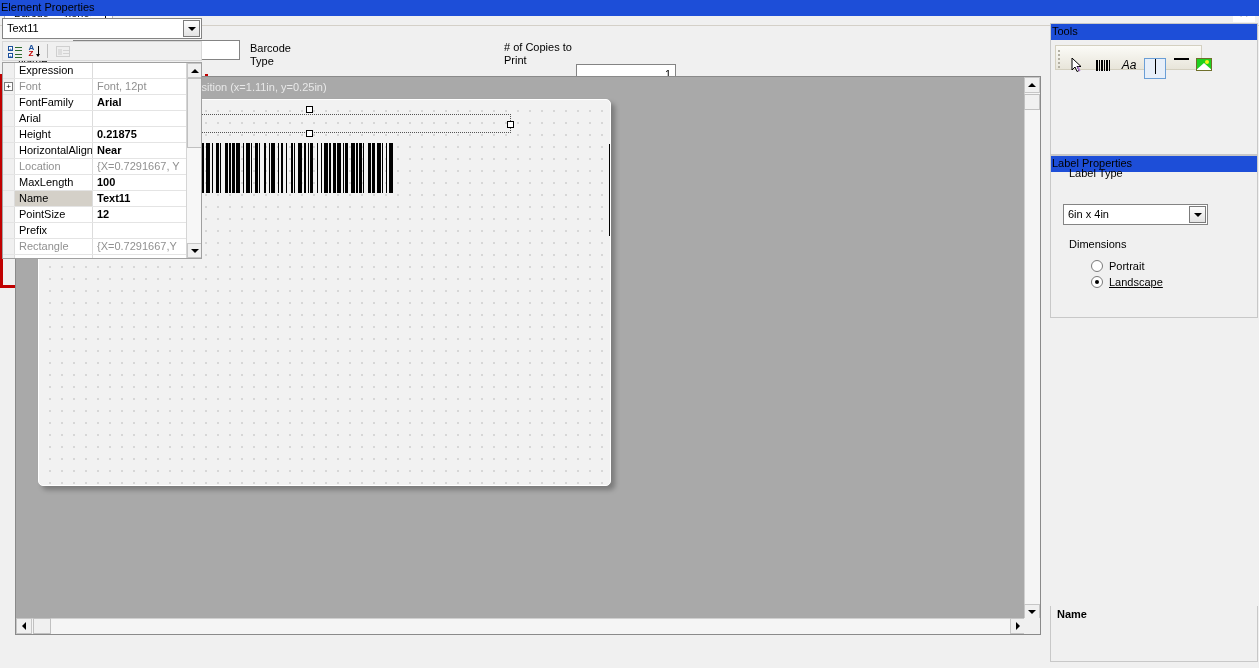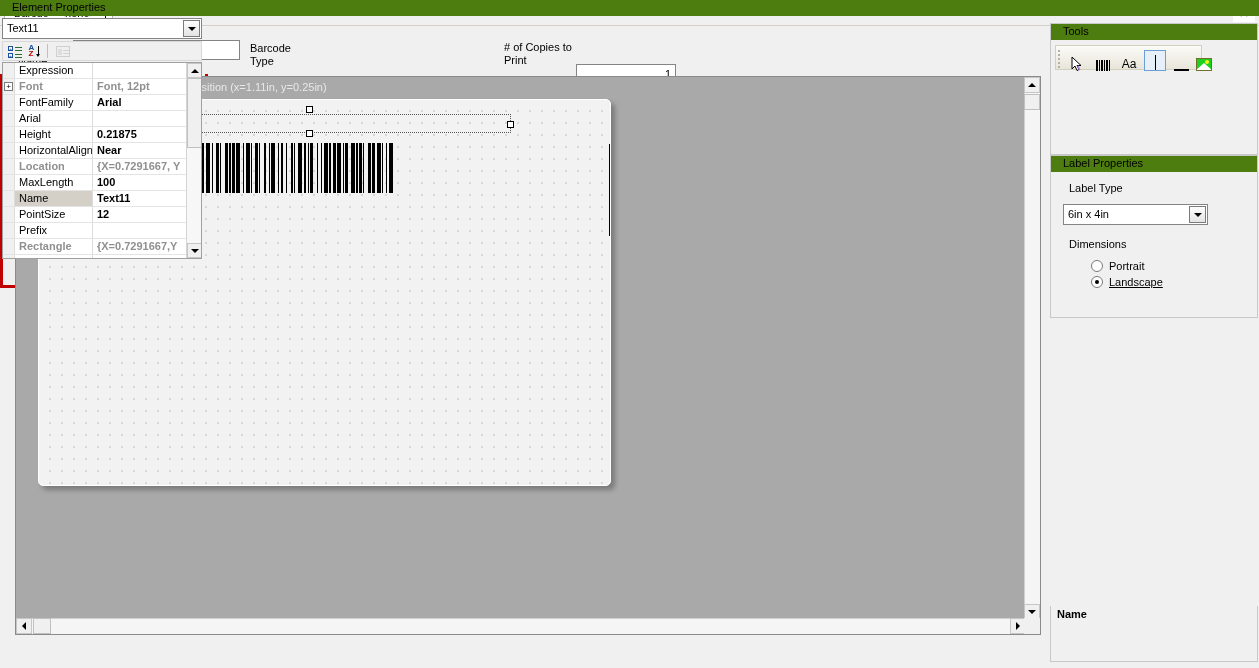--- a/index.html
+++ b/index.html
@@ -243,46 +243,47 @@
 
   
   .panel {
     position: absolute;
     background: #f0f0f0;
     border: 1px solid #c8c8c8;
   }
   .panel-header {
     position: absolute; left: 0; top: 0;
     width: 100%; height: 16px;
-    background: #4d7c0f;
-    font-size: 11px;
-    padding: 1px 0 0 12px;
+    background: #1d4ed8;
+    font-size: 11px;
+    padding: 1px 0 0 1px;
     color: #000;
   }
   
   #tools-panel { left: 1050px; top: 23px; width: 208px; height: 132px; }
   .tools-bar {
     position: absolute; left: 4px; top: 21px;
     width: 147px; height: 25px;
     background: linear-gradient(#fbfbf7,#e8e5da);
     border: 1px solid #d4d0c0;
   }
   .grip {
     position: absolute; left: 2px; top: 4px;
     width: 3px; height: 17px;
   }
   .grip i {
     display: block; width: 2px; height: 2px;
     background: #b3b0a4; margin-bottom: 2px;
   }
   .tool-btn {
-    position: absolute; top: 4px;
+    position: absolute; top: 12px;
     width: 22px; height: 21px;
-    display: flex; align-items: flex-end; justify-content: center;
+    display: flex; align-items: flex-start; justify-content: center;
     cursor: pointer;
+    font-style: italic;
   }
   .tool-btn.selected {
     border: 1px solid #6a9ed6;
     background: #e7eff9;
   }
   .bars-icon span {
     display: inline-block; width: 1px; height: 11px;
     background: #000; margin-right: 1px; vertical-align: middle;
   }
   .bars-icon span.w2 { width: 2px; }
@@ -309,21 +310,21 @@
     border-left: 8px solid transparent;
     border-right: 8px solid transparent;
     border-bottom: 7px solid #ffffff;
   }
   .cursor-icon {
     position: relative; width: 12px; height: 14px;
   }
 
   
   #label-props { left: 1050px; top: 155px; width: 208px; height: 163px; }
-  .lp-title { position: absolute; left: 18px; top: 26px; font-size: 11px; }
+  .lp-title { position: absolute; left: 18px; top: 11px; font-size: 11px; }
   .lp-combo { left: 12px; top: 48px; width: 145px; }
   .lp-orient { position: absolute; left: 18px; top: 82px; font-size: 11px; }
   .radio-row {
     position: absolute; left: 40px;
     font-size: 11px;
     display: flex; align-items: center;
   }
   .radio {
     width: 12px; height: 12px; border-radius: 50%;
     background: #fff; border: 1px solid #7a7a7a;
@@ -437,21 +438,21 @@
   }
   .cell-val {
     flex: 1;
     padding: 1px 0 0 4px;
     font-size: 11px;
     font-weight: bold;
     overflow: hidden; white-space: nowrap;
   }
   .grid-row.readonly .cell-name,
   .grid-row.readonly .cell-val {
-    color: #909090; font-weight: bold;
+    color: #909090; font-weight: normal;
   }
   .grid-row.selected .cell-name { background: #d4d0c8; }
   .grid-vscroll {
     position: absolute; right: 0; top: 0;
     width: 15px; height: 100%;
     background: #f7f7f7;
     border-left: 1px solid #d5d5d5;
   }
   
   #ep-desc-pane {

